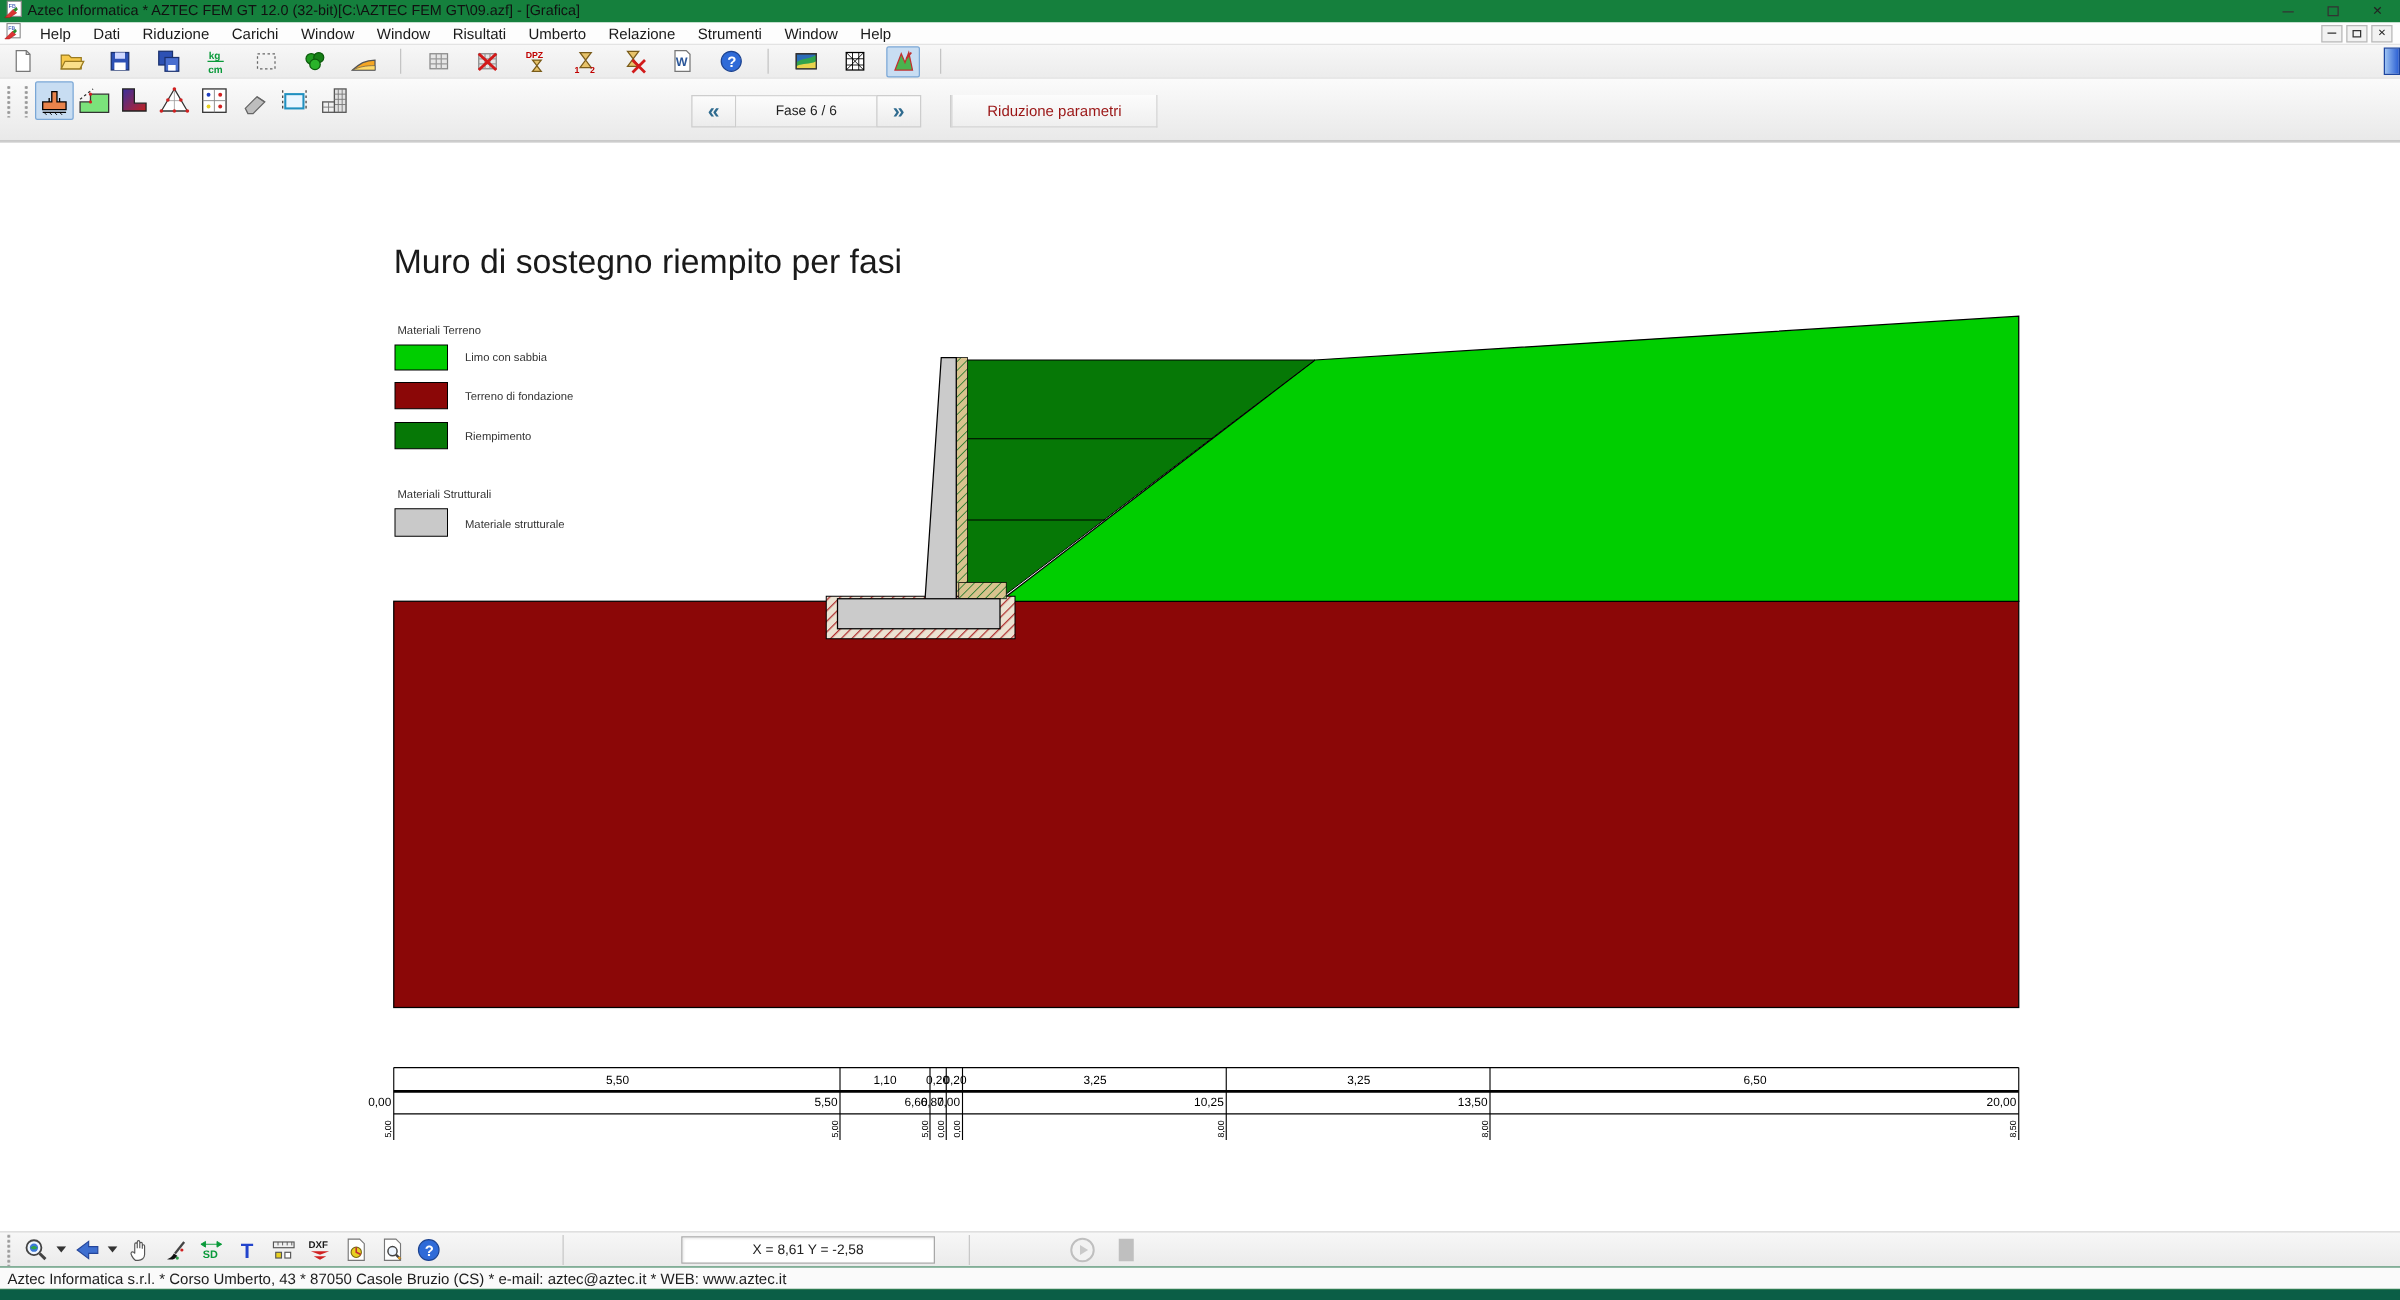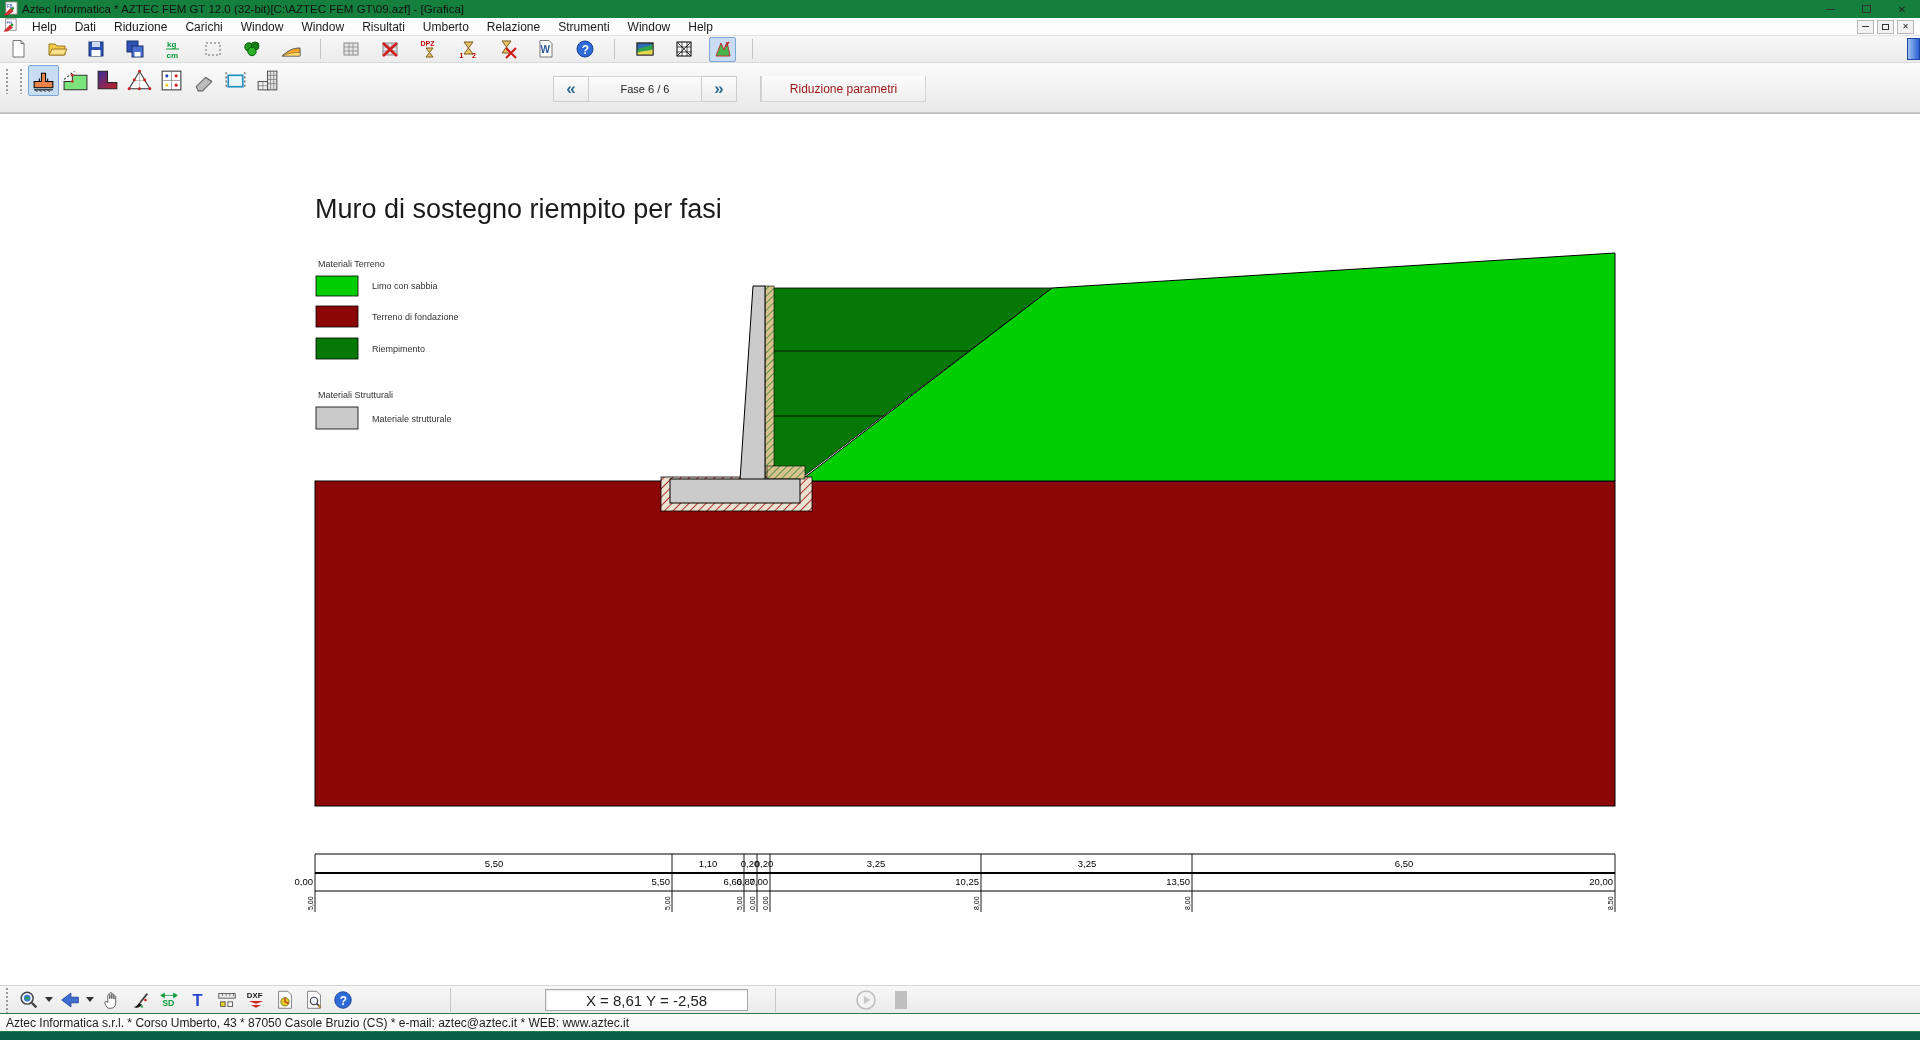--- a/index.html
+++ b/index.html
@@ -62,21 +62,21 @@
   .canvas { position:relative; height:872px; background:#fff; border-top:1px solid #bdbdbd;padding-left:16px; }
   .canvas svg { position:absolute; left:0; top:0; }
 
   
   .toolbar3 { position:relative; height:28px; background:linear-gradient(#f7f7f7,#ebebeb);
     border-top:1px solid #d5d5d5; display:flex; align-items:center; }
   .tb3 { width:29px; height:25px; display:flex; align-items:center; justify-content:center; }
   .caret { width:12px; height:25px; display:flex; align-items:center; justify-content:center; }
   .coord-box { position:absolute; left:545px; top:3px; width:203px; height:22px;
     background:#fff; border:1px solid #a8a8a8; box-shadow:inset 1px 1px 2px #00000018;
-    display:flex; align-items:center; justify-content:center; font-size:15px; color:#222; }
+    display:flex; align-items:center; justify-content:center; font-size:11px; color:#222; }
   .t3sep { position:absolute; top:2px; width:1px; height:24px; background:#c8c8c8; }
   .anim { position:absolute; top:3px; display:flex; align-items:center; gap:16px; }
 
   
   .statusbar { height:19px; background:#fafafa; border-top:1px solid #2c7a52;
     border-bottom:1px solid #2c7a52; display:flex; align-items:center;
     font-size:12px; color:#1d1d1d; padding-left:6px; }
   .bottom-strip { height:9px; background:#0b5e46; }
 
   text { font-family:"Liberation Sans", sans-serif; }

